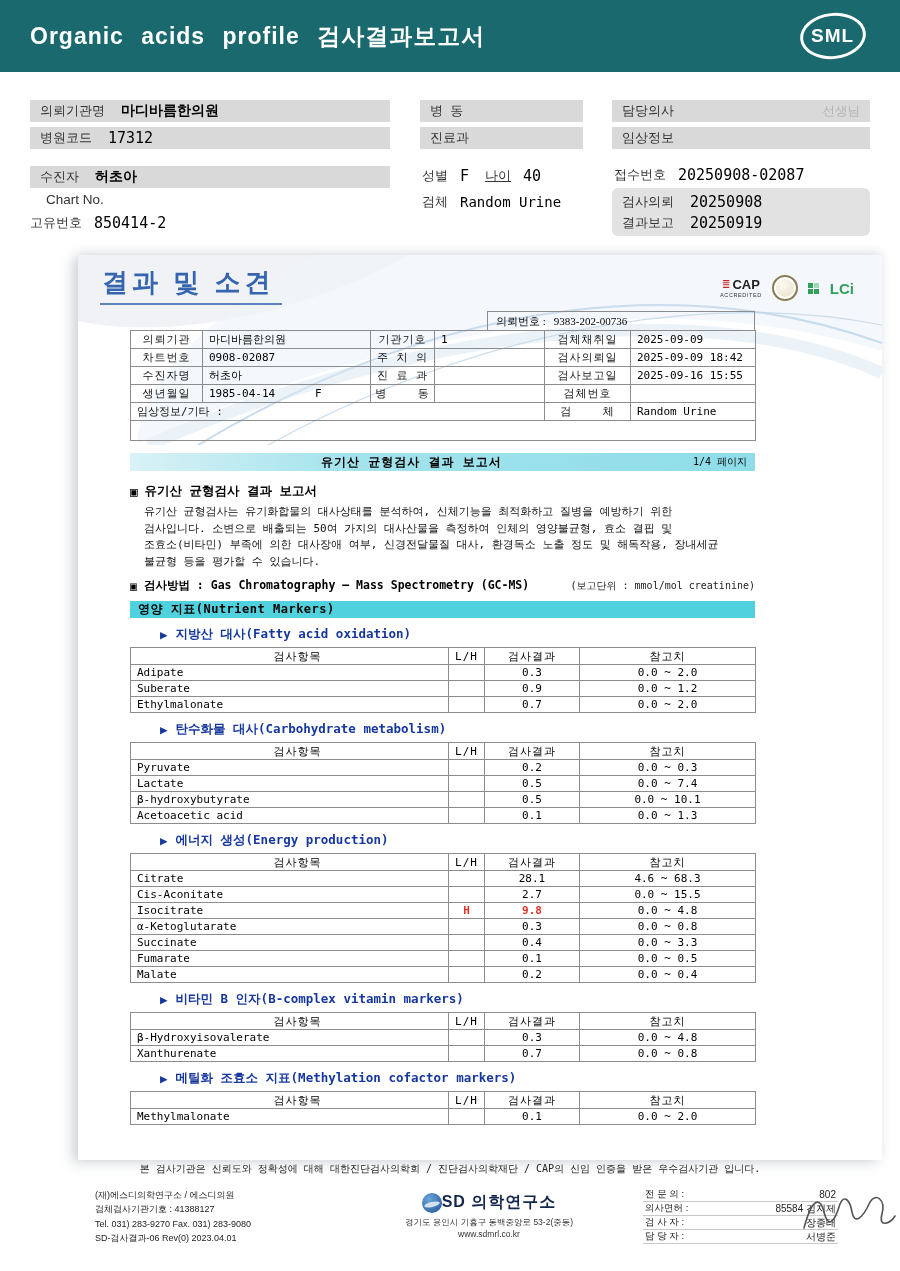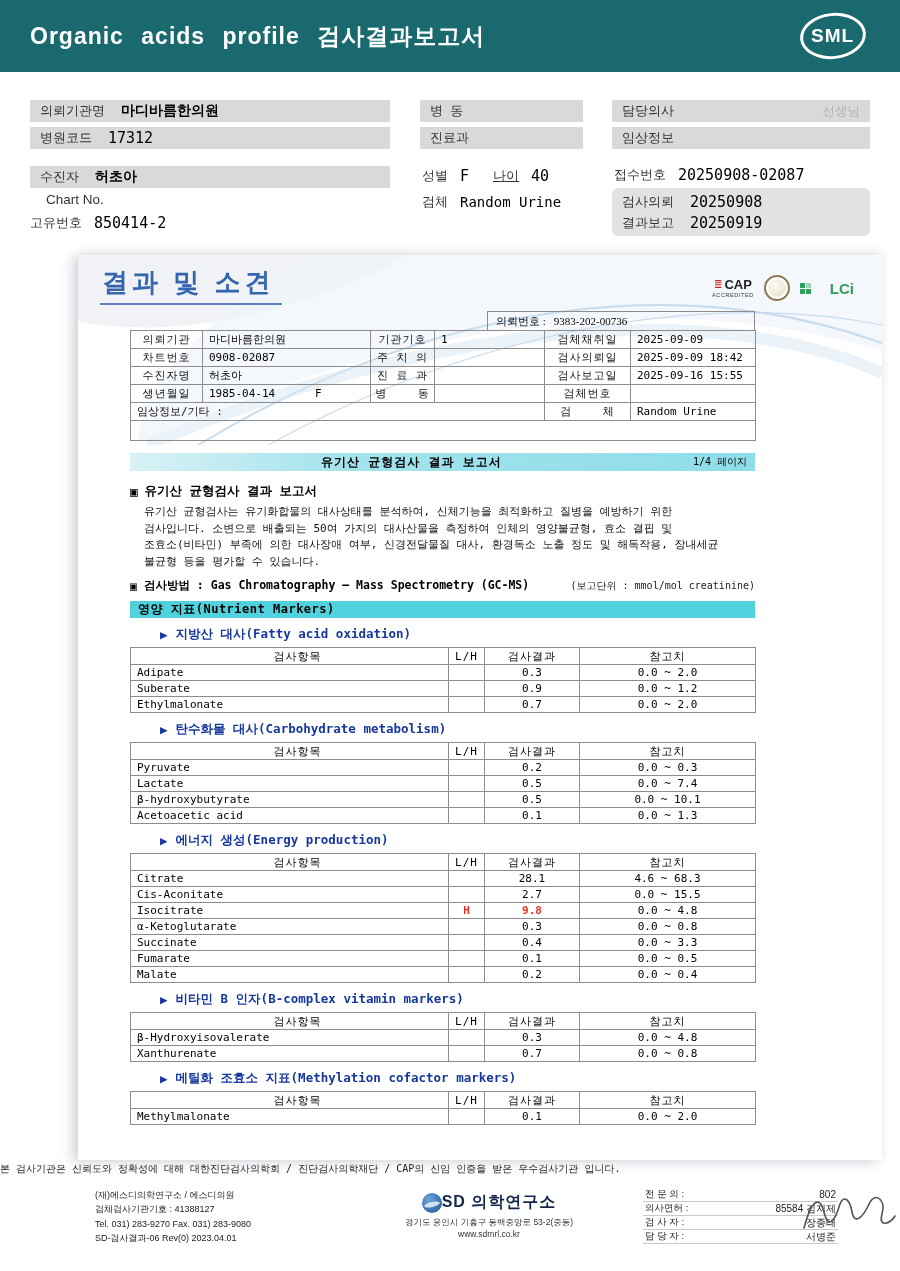--- a/index.html
+++ b/index.html
@@ -29,21 +29,21 @@
            box-shadow:-6px 3px 12px rgba(110,125,140,.28), 0 -3px 9px rgba(110,125,140,.14); }
   .swoosh { position:absolute; left:0; top:0; width:804px; height:190px; pointer-events:none; }
   .sheet-head { position:relative; display:flex; justify-content:space-between; align-items:flex-start; padding:10px 28px 0 22px; height:56px; }
   .sheet-head h2 { color:#3465ae; font-size:26px; font-weight:bold; letter-spacing:4px; border-bottom:2px solid #5b82bd; padding:0 8px 3px 2px; display:inline-block; }
   .badges { display:flex; align-items:center; gap:10px; margin-top:10px; }
   .cap { text-align:center; line-height:1; }
   .cap-top { font-size:13px; font-weight:bold; color:#222; display:flex; align-items:center; gap:2px; justify-content:center; }
   .cap-bars { font-size:10px; color:#c22; }
   .cap-sub { font-size:5.5px; letter-spacing:.6px; color:#333; margin-top:2px; }
   .seal { width:26px; height:26px; border-radius:50%; border:2px solid #8a7a55; background:radial-gradient(circle at 40% 35%, #fdfaf2, #e2d9bf); box-shadow:inset 0 0 0 2px #fff; }
-  .lci { display:flex; align-items:center; gap:19px; }
+  .lci { display:flex; align-items:center; gap:11px; }
   .lci-grid { display:grid; grid-template-columns:5px 5px; grid-gap:1px; }
   .lci-grid i { width:5px; height:5px; background:#2ea05a; }
   .lci-grid i:nth-child(2){ background:#9fd7b4; }
   .lci-txt { font-weight:bold; font-size:15px; color:#2ea05a; }
 
   .content { position:relative; padding-left:52px; font-family:"DejaVu Sans Mono",monospace; }
 
   .ref-row { width:625px; display:flex; justify-content:flex-end;font-family:Liberation Serif, serif; }
   .ref-cell { width:268px; height:19px; border:1px solid #8c8c8c; border-bottom:none; display:flex; align-items:center; gap:8px; padding:0 8px; font-size:11px; }
 
@@ -70,21 +70,21 @@
   .marker-title { margin:0 0 4px 30px; color:#16379e; font-weight:bold; font-size:12.5px; display:flex; gap:8px; align-items:center; }
   table.marker { width:625px; border-collapse:collapse; font-size:11px; table-layout:fixed; }
   table.marker th { border:1px solid #8c8c8c; height:17px; font-weight:normal; text-align:center; letter-spacing:1px; }
   table.marker td { border:1px solid #8c8c8c; height:16px; }
   .c-name { text-align:left; padding-left:6px; }
   th.c-name { text-align:center; padding-left:16px;margin-left:36px; }
   .c-lh, .c-result, .c-range { text-align:center; }
   .flag { color:#e23328; font-weight:bold; }
 
   
-  .accred-note { position:absolute; left:0; top:1162px; width:900px; text-align:left; font-size:10px; color:#222; font-family:"DejaVu Sans Mono",monospace; }
+  .accred-note { position:absolute; left:0; top:1162px; width:900px; text-align:center; font-size:10px; color:#222; font-family:"DejaVu Sans Mono",monospace; }
   .footer { position:absolute; left:0; top:1184px; width:900px; display:flex; padding:4px 55px 0 95px; gap:24px; }
   .f-left { width:240px; font-size:9px; line-height:1.6; color:#222; }
   .f-center { width:260px; text-align:center; }
   .f-logo-row { display:flex; align-items:center; justify-content:center; gap:0; margin-top:4px; }
   .f-logo-icon { width:20px; height:20px; border-radius:50%; background:radial-gradient(circle at 35% 32%, #6aa6da, #1f4f96); position:relative; }
   .f-logo-icon::after { content:""; position:absolute; left:2px; top:9px; width:16px; height:5px; border-radius:50%; background:rgba(255,255,255,.75); transform:rotate(-12deg); }
   .f-name { font-weight:bold; font-size:16px; color:#12264d; letter-spacing:1px; }
   .f-addr { font-size:8.5px; color:#333; margin-top:4px; }
   .f-site { font-size:8.5px; color:#333; }
   .f-right { width:195px; position:relative; font-size:9.5px; color:#222; }
@@ -128,21 +128,21 @@
       <span class="lab">임상정보</span>
     </div>
 
     <div class="bar" style="left:30px; top:166px; width:360px;">
       <span class="lab">수진자</span>
       <span class="val-k">허초아</span>
     </div>
     <div class="plainrow" style="left:422px; top:167px; width:180px;">
       <span class="lab">성별</span>
       <span class="val-m">F</span>
-      <span class="lab" style="margin-left:12px;text-decoration:underline;">나이</span>
+      <span class="lab" style="margin-left:4px;text-decoration:underline;">나이</span>
       <span class="val-m">40</span>
     </div>
     <div class="plainrow" style="left:614px; top:166px; width:258px;">
       <span class="lab">접수번호</span>
       <span class="val-m">20250908-02087</span>
     </div>
 
     <div class="plainrow" style="left:30px; top:192px;margin-left:16px;">
       <span class="lab" style="font-size:13.5px;">Chart No.</span>
     </div>

